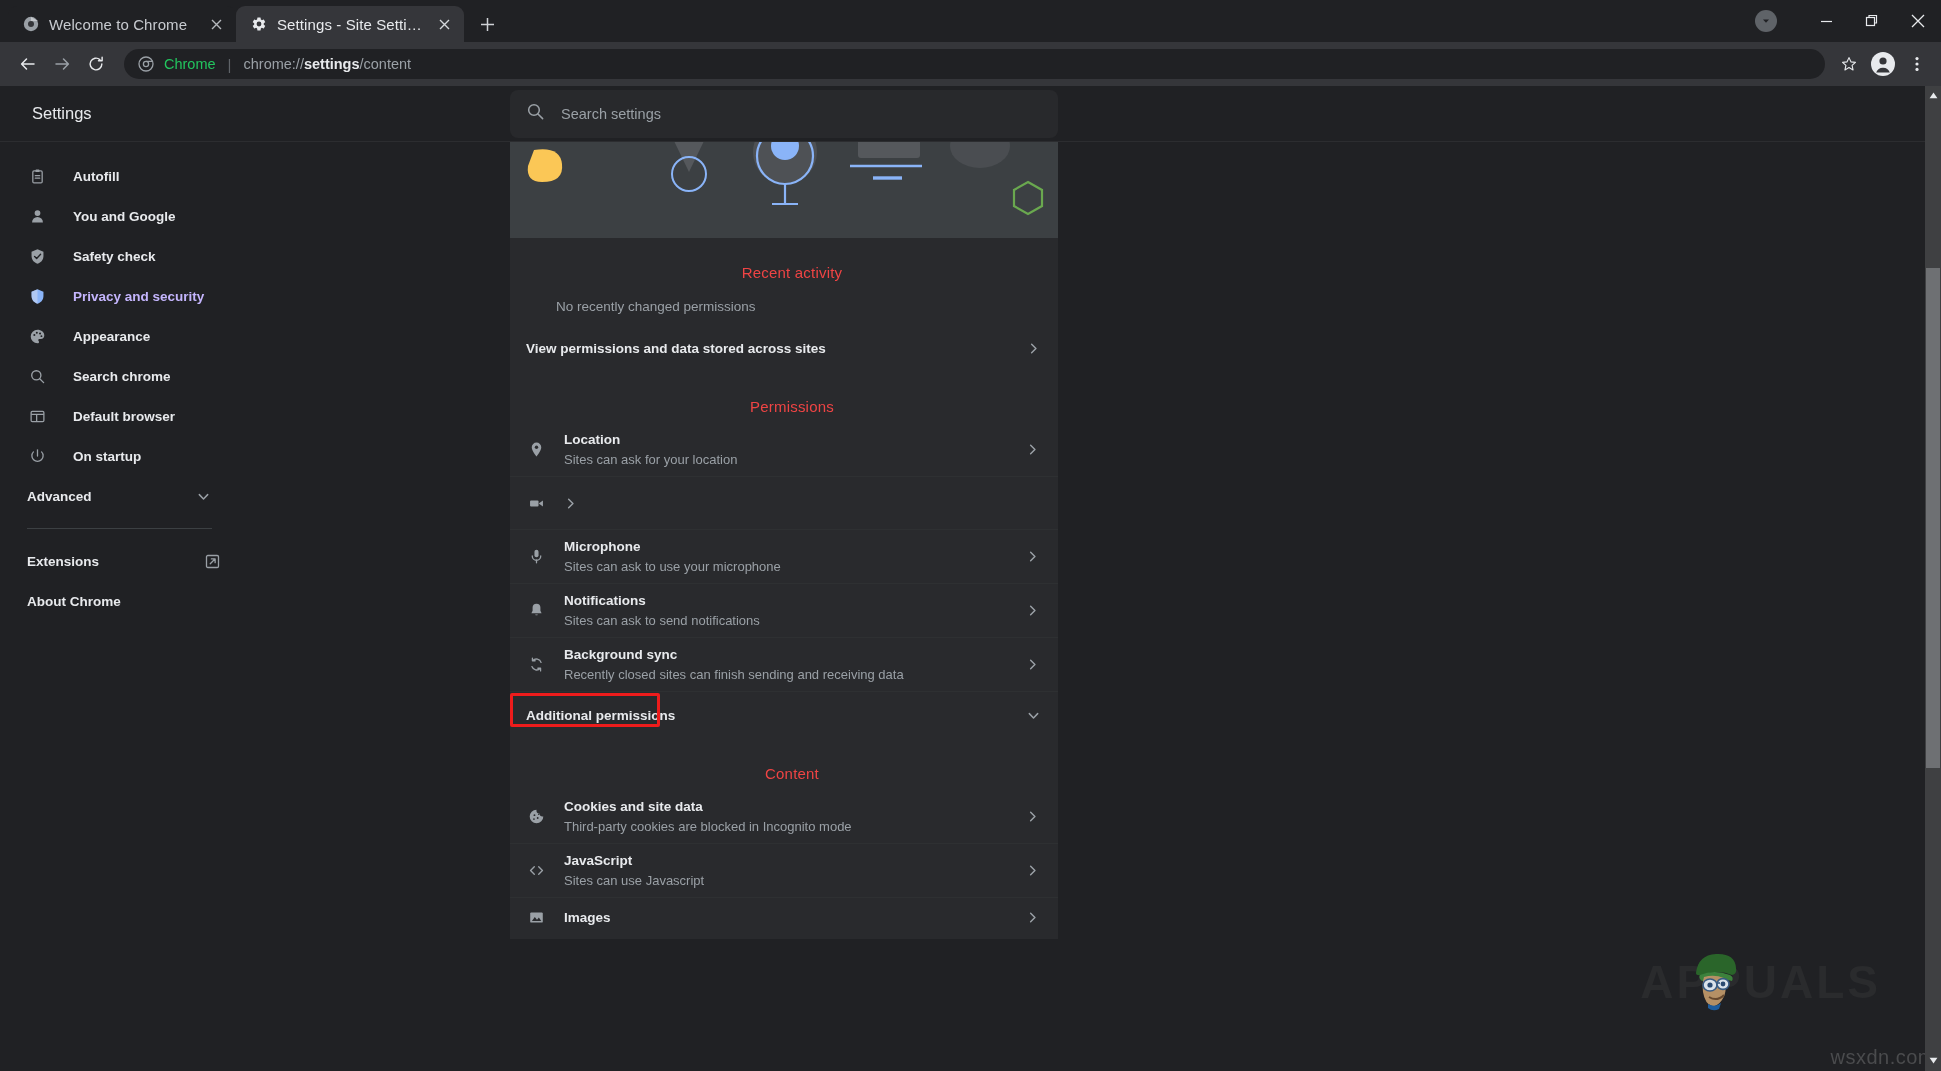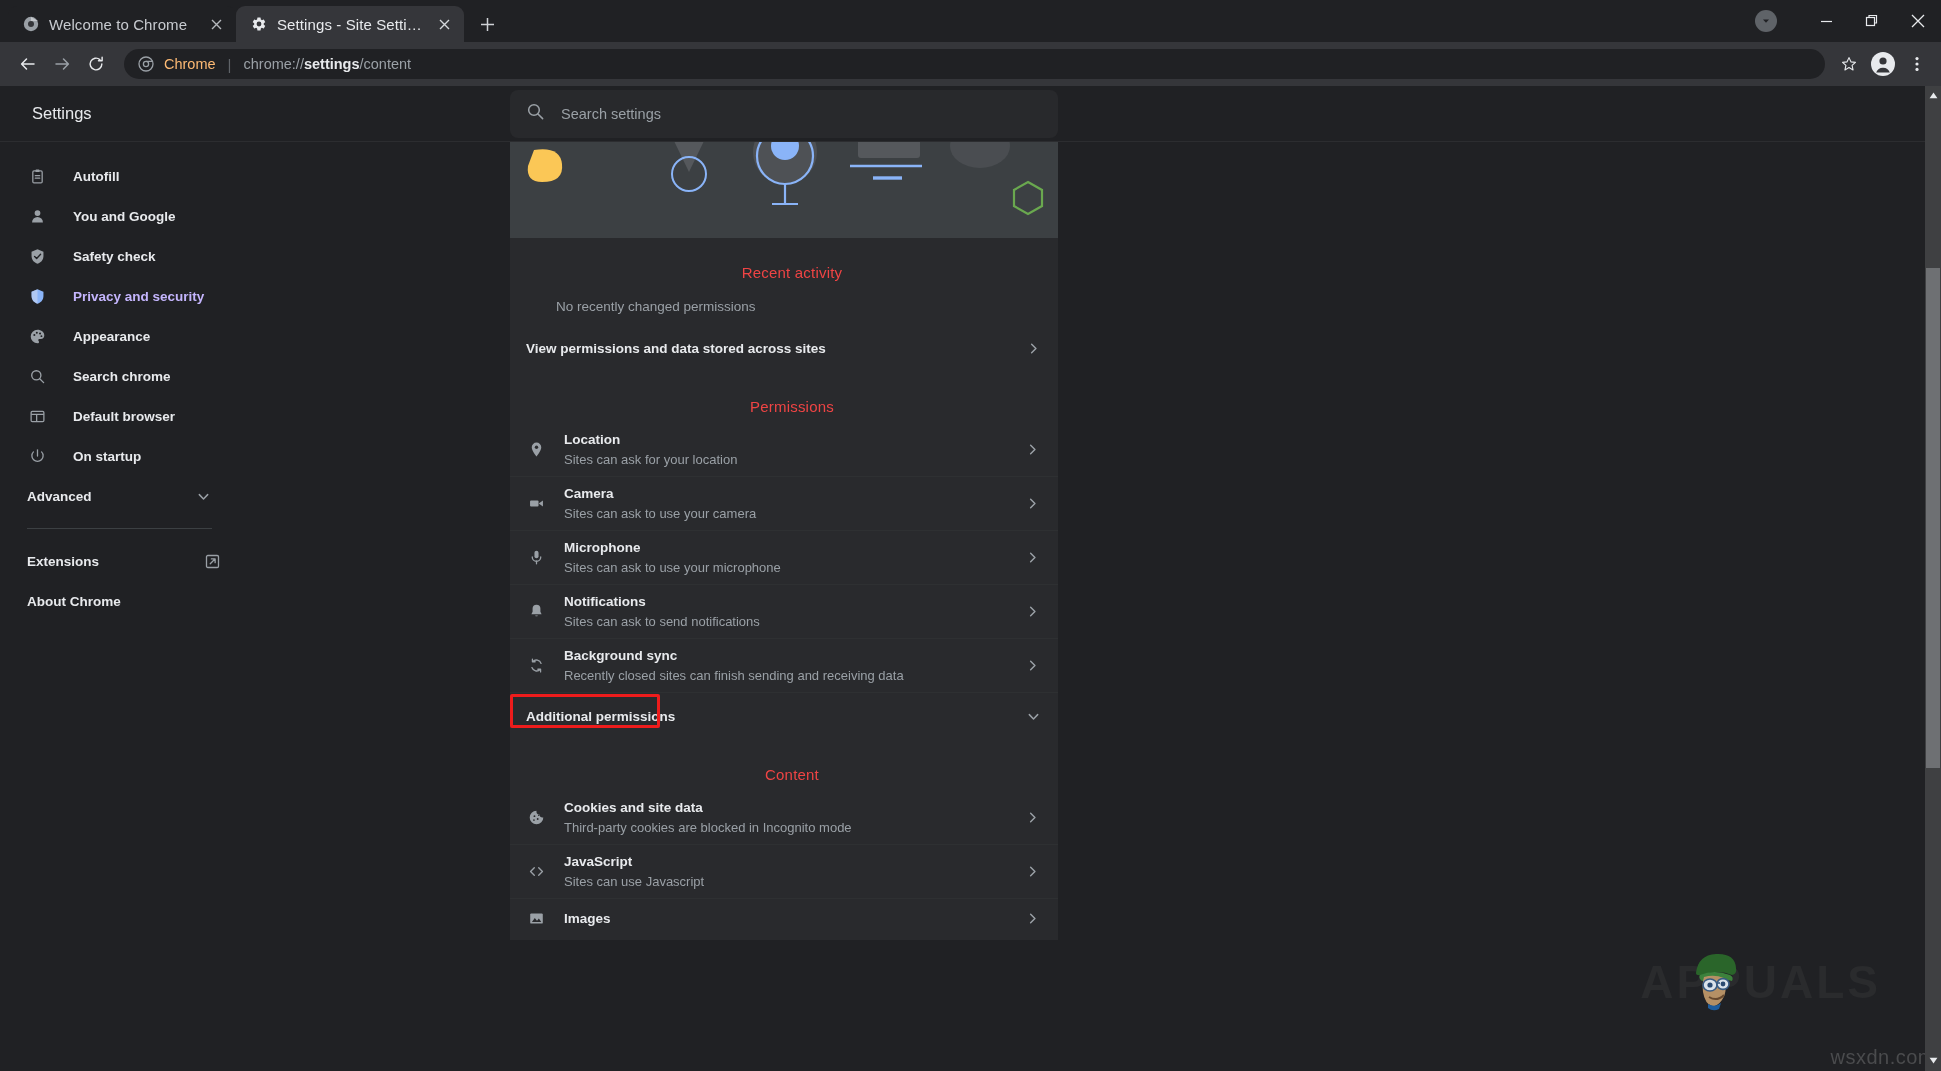--- a/index.html
+++ b/index.html
@@ -72,21 +72,21 @@
     color: #e8eaed; flex: 0 0 32px;
   }
   .navbtn.dim { color: #9aa0a6; }
   .omnibox {
     flex: 1; height: 30px; background: #202124;
     border-radius: 16px; margin-left: 10px; margin-right: 6px;
     display: flex; align-items: center; padding: 0 14px;
     gap: 10px; overflow: hidden;
   }
   .omni-chrome-icon { width: 16px; height: 16px; flex: 0 0 16px; }
-  .omni-scheme { color: #fdba74; font-size: 14.5px; }
+  .omni-scheme { color: #22c55e; font-size: 14.5px; }
   .omni-sep { color: #5f6368; font-size: 15px; margin: 0 2px; }
   .omni-url { color: #9aa0a6; font-size: 14.5px; white-space: nowrap; }
   .omni-url b { color: #e8eaed; font-weight: 700; }
   .tb-icon {
     width: 32px; height: 32px; border-radius: 50%;
     display: flex; align-items: center; justify-content: center;
     color: #e8eaed; flex: 0 0 32px;
   }
 
   
@@ -523,24 +523,20 @@
                 </svg>
             </span>
           </div>
 
           <div class="perm-row">
             <span class="perm-ico">
               <svg width="17" height="17" viewBox="0 0 20 20" fill="currentColor">
                 <rect x="2.4" y="6.4" width="10" height="7.2" rx="1.2"></rect>
                 <path d="M13 9.6 L17.6 6.6 v6.8 L13 10.4 z"></path>
               </svg>
-            </span>
-            <span class="perm-text">
-              <span class="perm-title">Camera</span>
-              <span class="perm-sub" style="display:block">Sites can ask to use your camera</span>
             </span>
             <span class="perm-chev">
               <svg width="13" height="13" viewBox="0 0 14 14">
                   <path d="M5 2.4 L9.6 7 L5 11.6" fill="none" stroke="currentColor" stroke-width="1.6" stroke-linecap="round" stroke-linejoin="round"></path>
                 </svg>
             </span>
           </div>
 
           <div class="perm-row">
             <span class="perm-ico">

